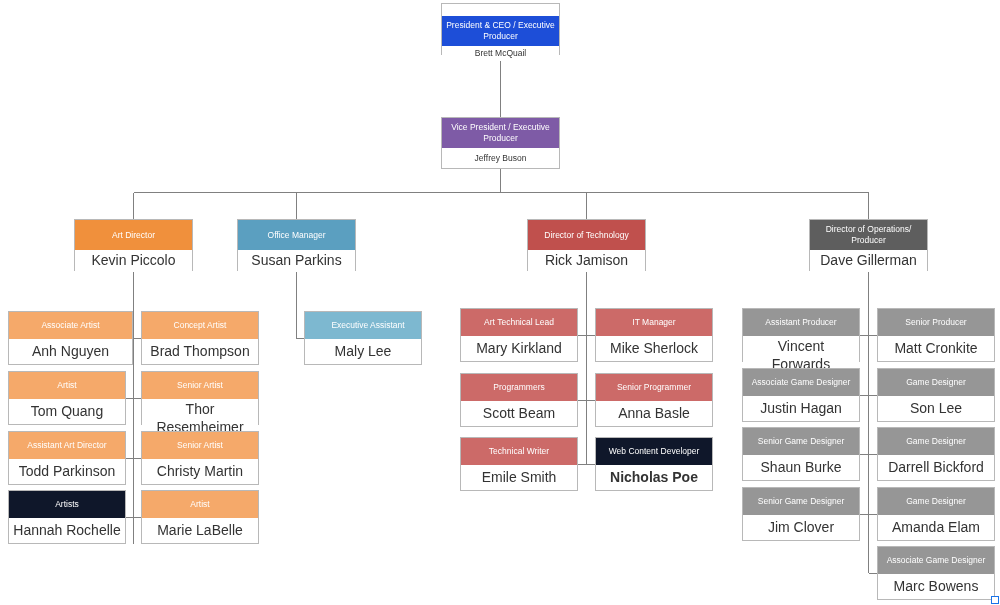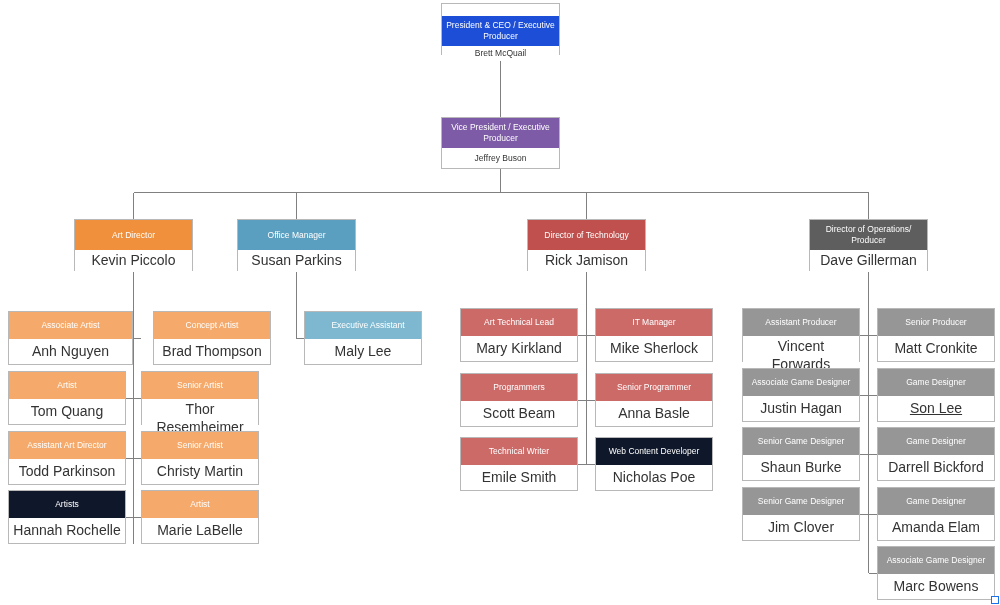--- a/index.html
+++ b/index.html
@@ -124,21 +124,21 @@
         <div class="node-name" style="flex: 1 1 auto;">Rick Jamison</div>
       </div>
       <div class="node" style="left: 809px; top: 219px; width: 119px; height: 52px;">
         <div class="node-title" style="background: rgb(94, 94, 94); height: 30px; flex: 0 0 30px;">Director of Operations/ Producer</div>
         <div class="node-name" style="flex: 1 1 auto;">Dave Gillerman</div>
       </div>
       <div class="node" style="left: 8px; top: 311px; width: 125px; height: 54px;">
         <div class="node-title" style="background: rgb(245, 169, 106); height: 27px; flex: 0 0 27px;">Associate Artist</div>
         <div class="node-name" style="flex: 1 1 auto;">Anh Nguyen</div>
       </div>
-      <div class="node" style="left: 141px; top: 311px; width: 118px; height: 54px; margin-left: 12px;">
+      <div class="node" style="left: 141px; top: 311px; width: 118px; height: 54px;">
         <div class="node-title" style="background: rgb(245, 169, 106); height: 27px; flex: 0 0 27px;">Concept Artist</div>
         <div class="node-name" style="flex: 1 1 auto;">Brad Thompson</div>
       </div>
       <div class="node" style="left: 8px; top: 371px; width: 118px; height: 54px;">
         <div class="node-title" style="background: rgb(245, 169, 106); height: 27px; flex: 0 0 27px;">Artist</div>
         <div class="node-name" style="flex: 1 1 auto;">Tom Quang</div>
       </div>
       <div class="node" style="left: 141px; top: 371px; width: 118px; height: 54px;">
         <div class="node-title" style="background: rgb(245, 169, 106); height: 27px; flex: 0 0 27px;">Senior Artist</div>
         <div class="node-name" style="flex: 1 1 auto;">Thor Resemheimer</div>
@@ -178,37 +178,37 @@
       <div class="node" style="left: 595px; top: 373px; width: 118px; height: 54px;">
         <div class="node-title" style="background: rgb(204, 106, 104); height: 27px; flex: 0 0 27px;">Senior Programmer</div>
         <div class="node-name" style="flex: 1 1 auto;">Anna Basle</div>
       </div>
       <div class="node" style="left: 460px; top: 437px; width: 118px; height: 54px;">
         <div class="node-title" style="background: rgb(204, 106, 104); height: 27px; flex: 0 0 27px;">Technical Writer</div>
         <div class="node-name" style="flex: 1 1 auto;">Emile Smith</div>
       </div>
       <div class="node" style="left: 595px; top: 437px; width: 118px; height: 54px;">
         <div class="node-title" style="background: #0f172a; height: 27px; flex: 0 0 27px;">Web Content Developer</div>
-        <div class="node-name" style="flex: 1 1 auto;">Nicholas Poe</div>
+        <div class="node-name" style="flex: 1 1 auto; font-weight: bold;">Nicholas Poe</div>
       </div>
       <div class="node" style="left: 742px; top: 308px; width: 118px; height: 54px;">
         <div class="node-title" style="background: rgb(150, 150, 150); height: 27px; flex: 0 0 27px;">Assistant Producer</div>
         <div class="node-name" style="flex: 1 1 auto;">Vincent Forwards</div>
       </div>
       <div class="node" style="left: 877px; top: 308px; width: 118px; height: 54px;">
         <div class="node-title" style="background: rgb(150, 150, 150); height: 27px; flex: 0 0 27px;">Senior Producer</div>
         <div class="node-name" style="flex: 1 1 auto;">Matt Cronkite</div>
       </div>
       <div class="node" style="left: 742px; top: 368px; width: 118px; height: 54px;">
         <div class="node-title" style="background: rgb(150, 150, 150); height: 27px; flex: 0 0 27px;">Associate Game Designer</div>
         <div class="node-name" style="flex: 1 1 auto;">Justin Hagan</div>
       </div>
       <div class="node" style="left: 877px; top: 368px; width: 118px; height: 54px;">
         <div class="node-title" style="background: rgb(150, 150, 150); height: 27px; flex: 0 0 27px;">Game Designer</div>
-        <div class="node-name" style="flex: 1 1 auto; text-decoration: underline;">Son Lee</div>
+        <div class="node-name" style="flex: 1 1 auto;">Son Lee</div>
       </div>
       <div class="node" style="left: 742px; top: 427px; width: 118px; height: 54px;">
         <div class="node-title" style="background: rgb(150, 150, 150); height: 27px; flex: 0 0 27px;">Senior Game Designer</div>
         <div class="node-name" style="flex: 1 1 auto;">Shaun Burke</div>
       </div>
       <div class="node" style="left: 877px; top: 427px; width: 118px; height: 54px;">
         <div class="node-title" style="background: rgb(150, 150, 150); height: 27px; flex: 0 0 27px;">Game Designer</div>
         <div class="node-name" style="flex: 1 1 auto;">Darrell Bickford</div>
       </div>
       <div class="node" style="left: 742px; top: 487px; width: 118px; height: 54px;">

